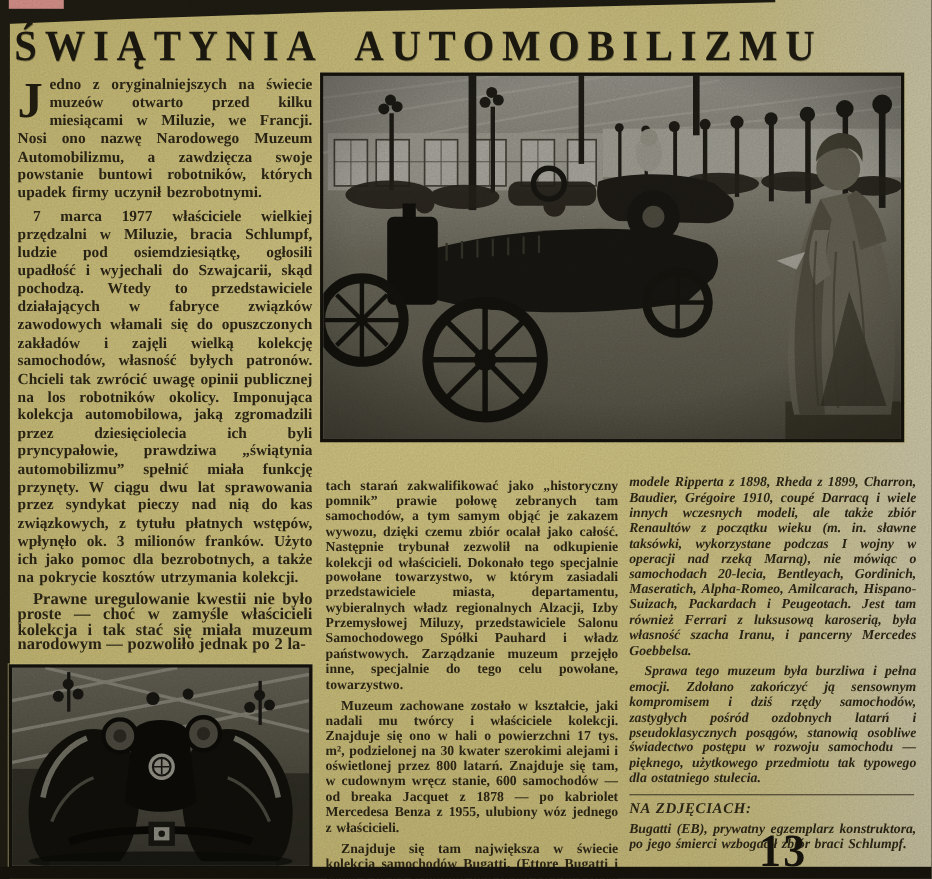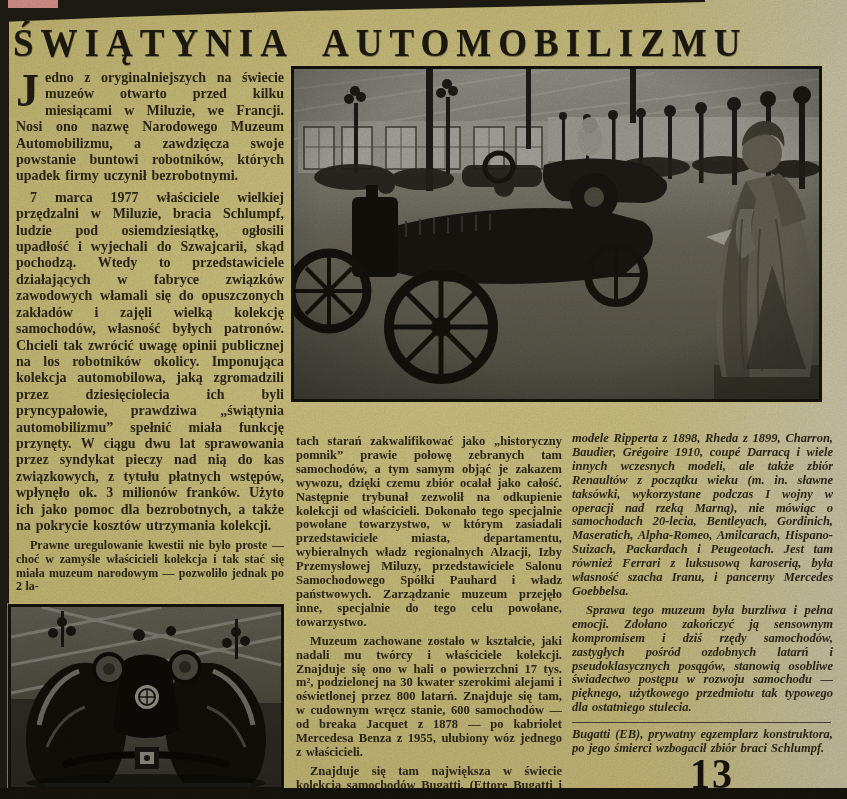--- a/index.html
+++ b/index.html
@@ -36,21 +36,21 @@
   }
 
   
   .col {
     position:absolute; text-align:justify; font-weight:bold;
     color:#2e2817; hyphens:auto; overflow:hidden;
   }
   .col p { margin:0 0 5px 0; }
   .indent { text-indent:14px; }
   .left-col  { left:16px;  top:70px;  width:268px; height:532px; font-size:14px;   line-height:16.4px; word-spacing:1.5px; }
-  .left-col .small { font-size:12px; line-height:13.6px; word-spacing:0.5px; margin-bottom:0; }
+  .left-col .small { font-size:15px; line-height:13.6px; word-spacing:0.5px; margin-bottom:0; }
   .mid-col   { left:296px; top:410px; width:266px; height:378px; font-size:12.5px; line-height:13.9px; word-spacing:1px;margin-top:25px; }
   .right-col { left:572px; top:432px; width:261px; height:382px; font-size:12.5px; line-height:13.9px; word-spacing:1px;font-style:italic; }
   .dropcap {
     float:left; font-size:46px; line-height:37px; padding:2px 6px 0 0;
     font-weight:bold; color:#241f12;
   }
   .rule { border:none; border-top:1.5px solid #4c4533; margin:7px 2px 5px 0; }
   .cap-header { font-size:13.5px; letter-spacing:0.6px; margin:2px 0 4px 0; }
 
   
@@ -250,20 +250,21 @@
 <div class="col mid-col">
   <p>tach starań zakwalifikować jako „historyczny pomnik” prawie połowę zebranych tam samochodów, a tym samym objąć je zakazem wywozu, dzięki czemu zbiór ocalał jako całość. Następnie trybunał zezwolił na odkupienie kolekcji od właścicieli. Dokonało tego specjalnie powołane towarzystwo, w którym zasiadali przedstawiciele miasta, departamentu, wybieralnych władz regionalnych Alzacji, Izby Przemysłowej Miluzy, przedstawiciele Salonu Samochodowego Spółki Pauhard i władz państwowych. Zarządzanie muzeum przejęło inne, specjalnie do tego celu powołane, towarzystwo.</p>
   <p class="indent">Muzeum zachowane zostało w kształcie, jaki nadali mu twórcy i właściciele kolekcji. Znajduje się ono w hali o powierzchni 17 tys. m², podzielonej na 30 kwater szerokimi alejami i oświetlonej przez 800 latarń. Znajduje się tam, w cudownym wręcz stanie, 600 samochodów — od breaka Jacquet z 1878 — po kabriolet Mercedesa Benza z 1955, ulubiony wóz jednego z właścicieli.</p>
   <p class="indent">Znajduje się tam największa w świecie kolekcja samochodów Bugatti, (Ettore Bugatti i jeden z braci Schlumpf byli przez lata w zażyłej przyjaźni. Po śmierci wielkiego konstruktora, w 1947, odkupił jego prywatne wozy). Są tam</p>
 </div>
 
 <div class="col right-col">
   <p>modele Ripperta z 1898, Rheda z 1899, Charron, Baudier, Grégoire 1910, coupé Darracq i wiele innych wczesnych modeli, ale także zbiór Renaultów z początku wieku (m. in. sławne taksówki, wykorzystane podczas I wojny w operacji nad rzeką Marną), nie mówiąc o samochodach 20-lecia, Bentleyach, Gordinich, Maseratich, Alpha-Romeo, Amilcarach, Hispano-Suizach, Packardach i Peugeotach. Jest tam również Ferrari z luksusową karoserią, była własność szacha Iranu, i pancerny Mercedes Goebbelsa.</p>
   <p class="indent">Sprawa tego muzeum była burzliwa i pełna emocji. Zdołano zakończyć ją sensownym kompromisem i dziś rzędy samochodów, zastygłych pośród ozdobnych latarń i pseudoklasycznych posągów, stanowią osobliwe świadectwo postępu w rozwoju samochodu — pięknego, użytkowego przedmiotu tak typowego dla ostatniego stulecia.</p>
   <hr class="rule">
+  <p class="cap-header">NA ZDJĘCIACH:</p>
   <p>Bugatti (EB), prywatny egzemplarz konstruktora, po jego śmierci wzbogacił zbiór braci Schlumpf.</p>
 </div>
 
 <figure class="photo photo-bugatti">
   <svg width="270" height="180" viewBox="0 0 270 180">
     <defs>
       <linearGradient id="gBug" x1="0" y1="0" x2="0" y2="1">
         <stop offset="0" stop-color="#8f8b7a"></stop>
           <stop offset="0.45" stop-color="#767260"></stop>
         <stop offset="0.8" stop-color="#5c594c"></stop>

